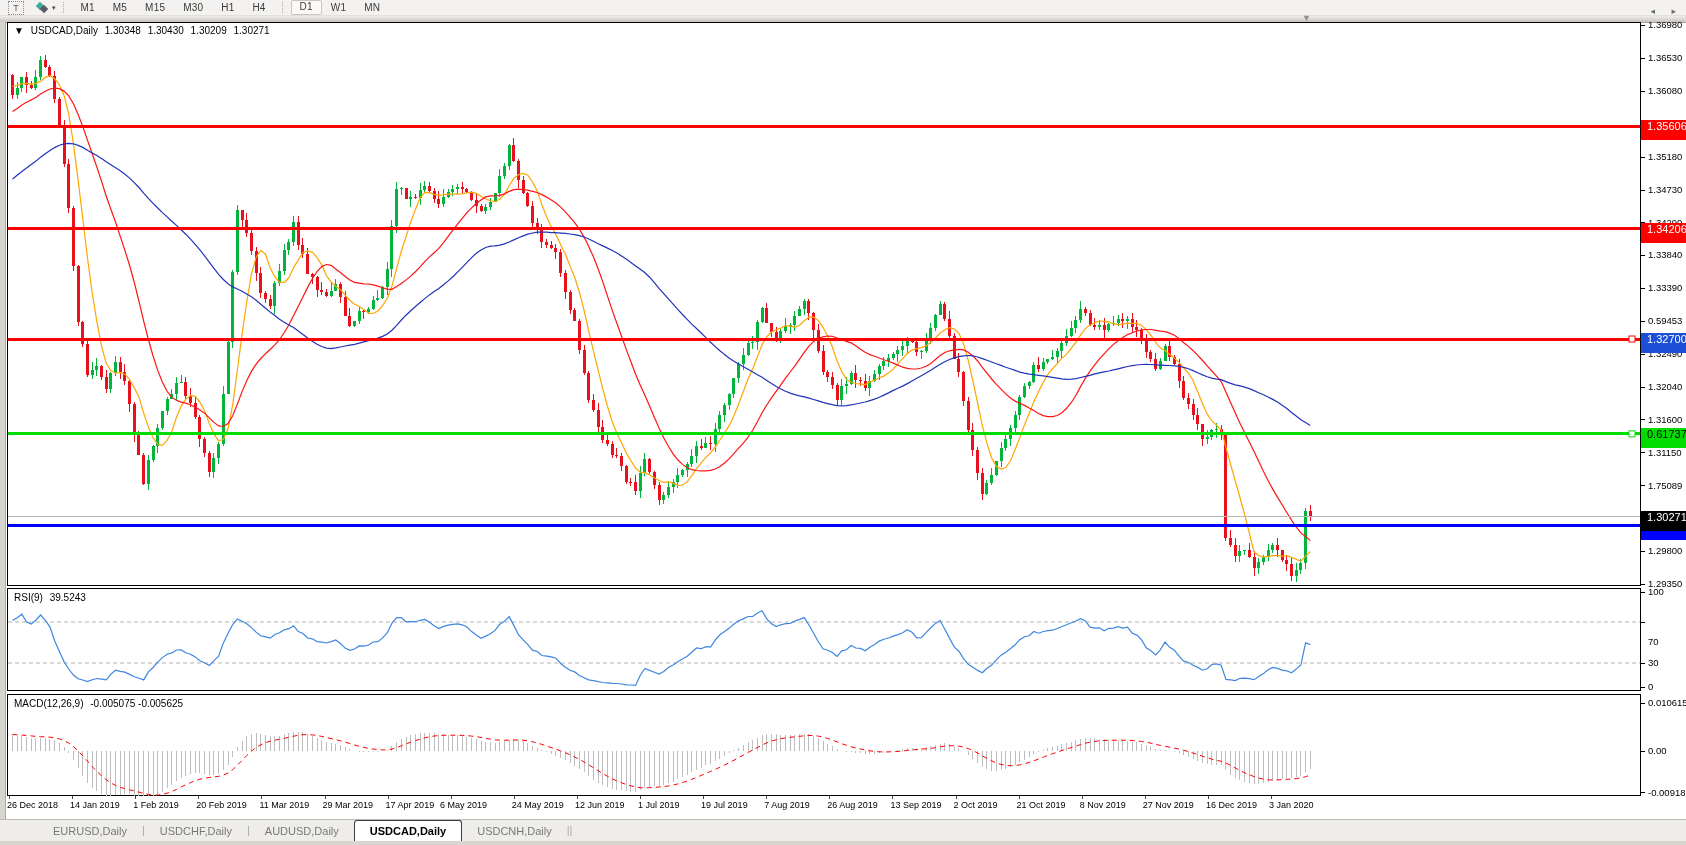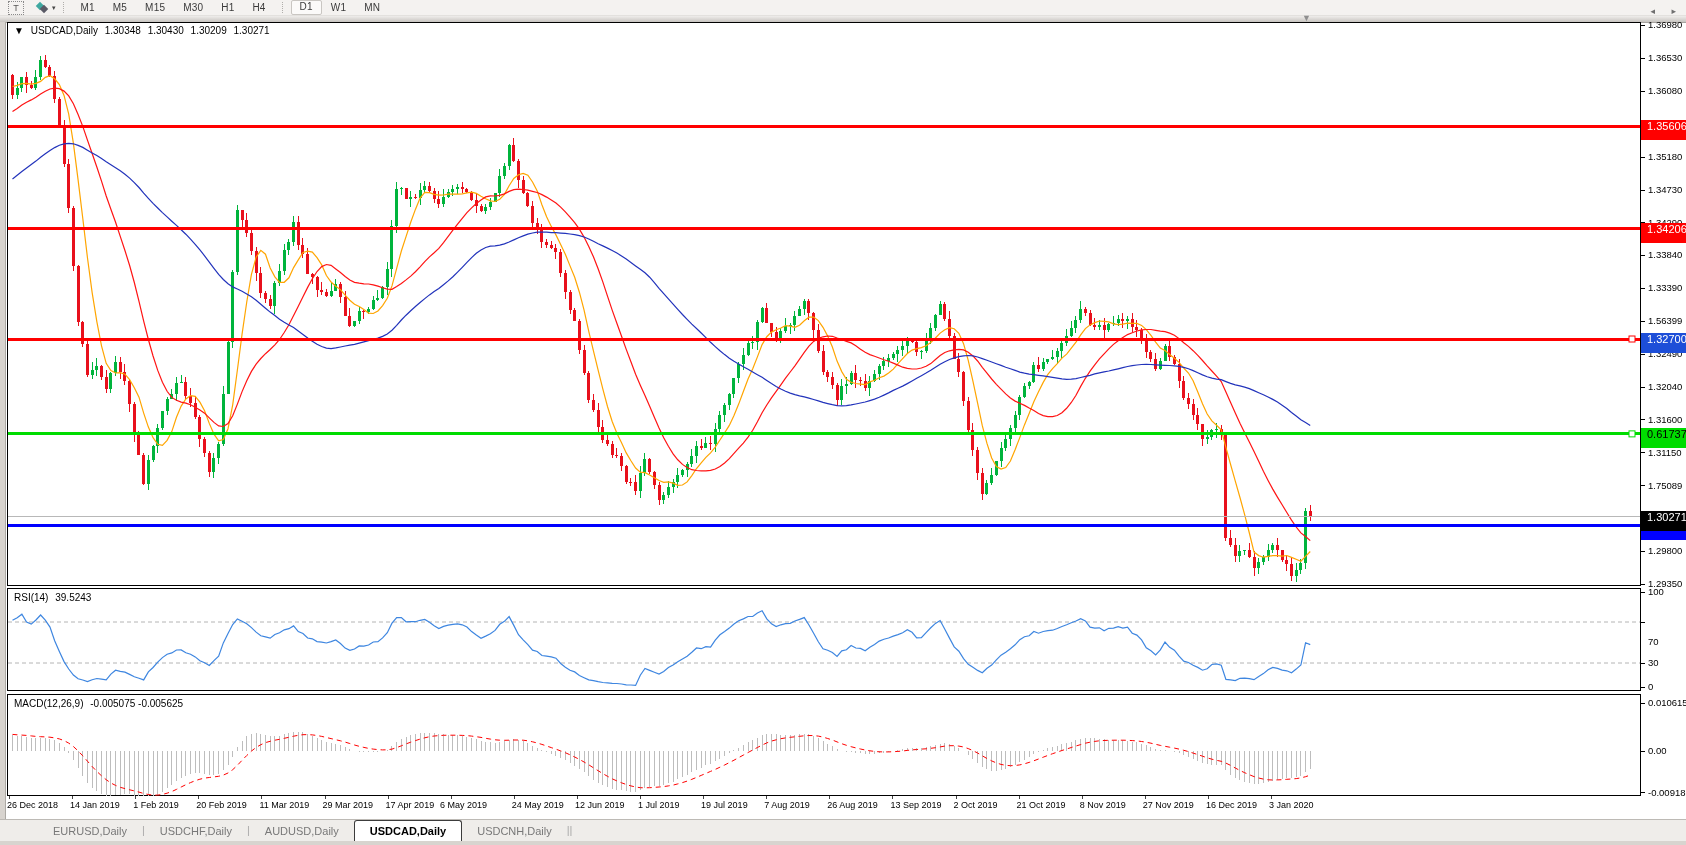--- a/index.html
+++ b/index.html
@@ -950,21 +950,21 @@
 
   <div class="hdr">
     <span>▼</span>
     <span>USDCAD,Daily</span>
     <span>1.30348</span>
     <span>1.30430</span>
     <span>1.30209</span>
     <span>1.30271</span>
   </div>
   <div class="plabel" style="top:592px">
-    <span>RSI(14)</span>
+    <span>RSI(9)</span>
     <span>39.5243</span>
   </div>
   <div class="plabel" style="top:698px">
     <span>MACD(12,26,9)</span>
     <span>-0.005075 -0.005625</span>
   </div>
 
   <div id="axis-overlay">
       <div class="axtick" style="top: 24.9469px;"></div>
       <div class="axlabel" style="top: 19.4469px;">1.36980</div>
@@ -978,21 +978,21 @@
       <div class="axlabel" style="top: 151.315px;">1.35180</div>
       <div class="axtick" style="top: 189.782px;"></div>
       <div class="axlabel" style="top: 184.282px;">1.34730</div>
       <div class="axtick" style="top: 222.016px;"></div>
       <div class="axlabel" style="top: 216.516px;">1.34290</div>
       <div class="axtick" style="top: 254.984px;"></div>
       <div class="axlabel" style="top: 249.484px;">1.33840</div>
       <div class="axtick" style="top: 287.951px;"></div>
       <div class="axlabel" style="top: 282.451px;">1.33390</div>
       <div class="axtick" style="top: 320.918px;"></div>
-      <div class="axlabel" style="top: 315.418px;">1.56399</div>
+      <div class="axlabel" style="top: 315.418px;">0.59453</div>
       <div class="axtick" style="top: 353.885px;"></div>
       <div class="axlabel" style="top: 348.385px;">1.32490</div>
       <div class="axtick" style="top: 386.852px;"></div>
       <div class="axlabel" style="top: 381.352px;">1.32040</div>
       <div class="axtick" style="top: 419.086px;"></div>
       <div class="axlabel" style="top: 413.586px;">1.31600</div>
       <div class="axtick" style="top: 452.053px;"></div>
       <div class="axlabel" style="top: 446.553px;">1.31150</div>
       <div class="axtick" style="top: 485.02px;"></div>
       <div class="axlabel" style="top: 479.52px;">1.75089</div>

